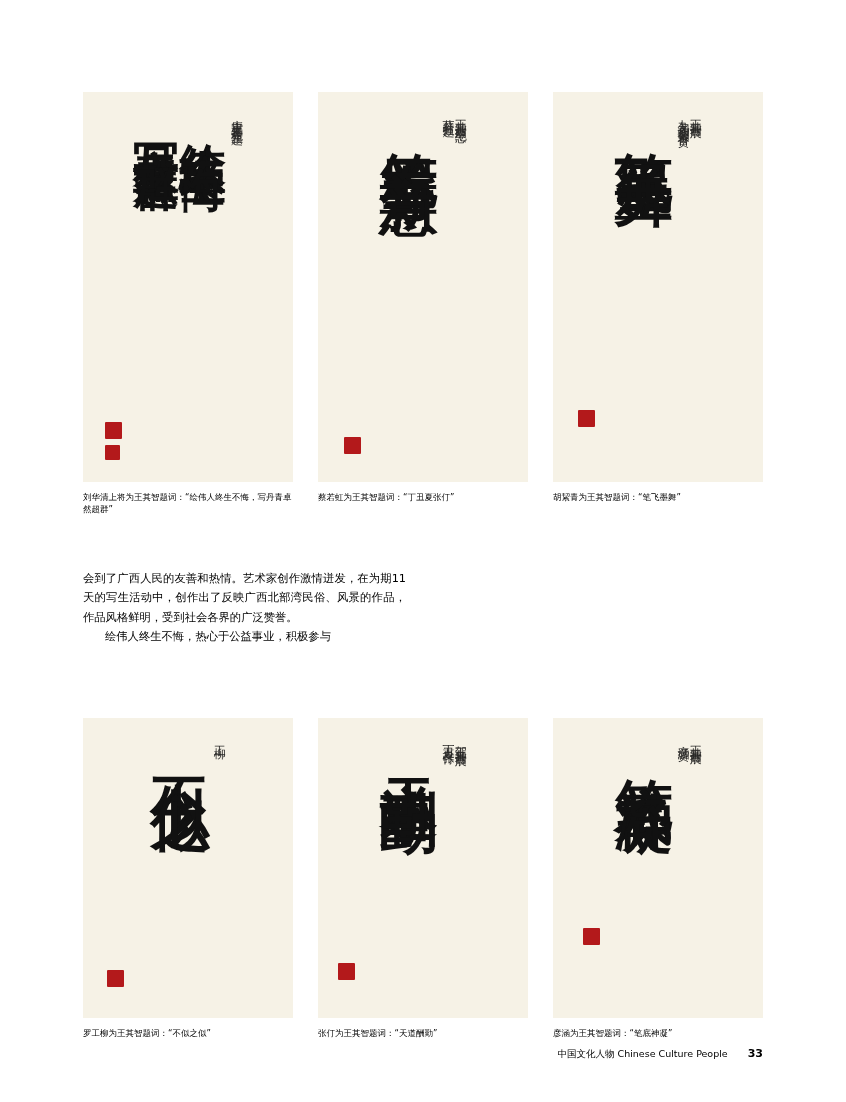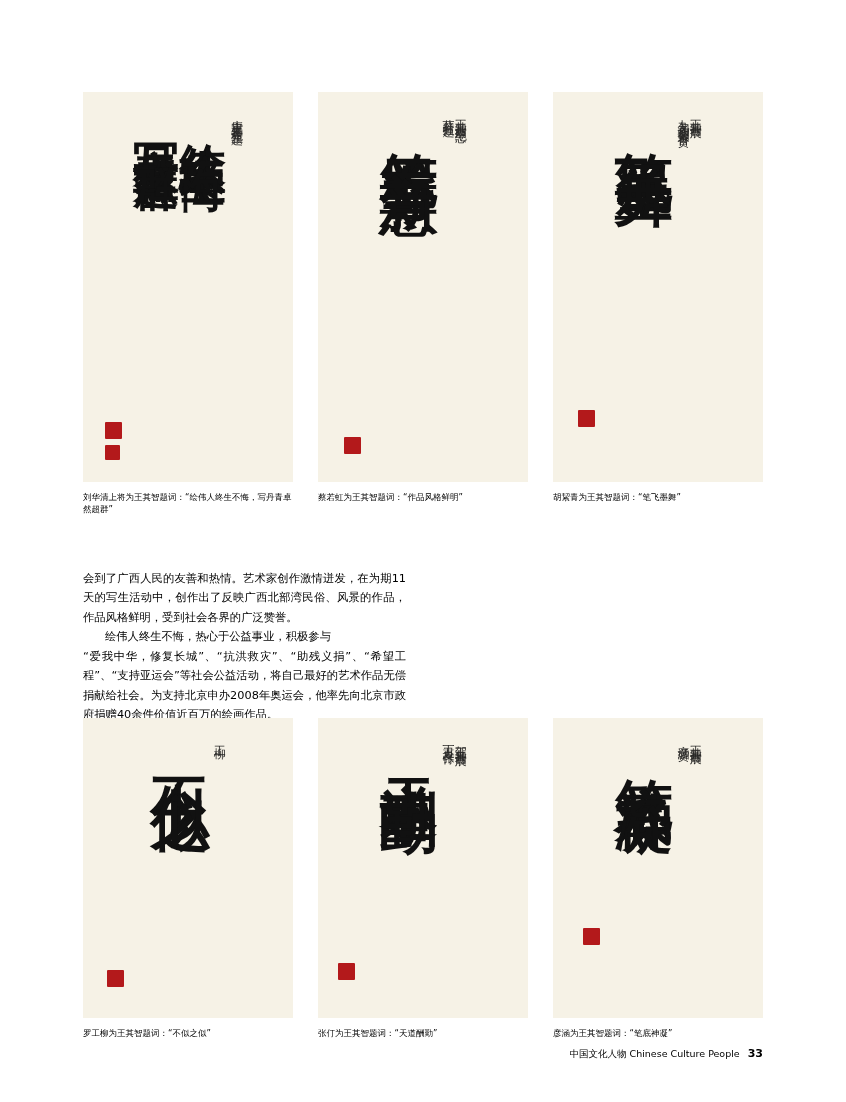--- a/index.html
+++ b/index.html
@@ -129,21 +129,21 @@
   
   .footer {
     position: absolute;
     right: 83px;
     top: 1047px;
     font-family: "DejaVu Sans", "Liberation Sans", sans-serif;
     font-size: 9.5px;
     color: #000;
     display: flex;
     align-items: baseline;
-    gap: 8px;
+    gap: 20px;
   }
   .footer .pagenum {
     font-weight: bold;
     font-size: 11px;
   }
 </style>
 </head>
 <body>
 
 <div class="page">
@@ -165,21 +165,21 @@
 
     <div class="cell">
       <div class="artwork">
         <div class="calli">
           <div class="col side-sm">王其智画展纪念
 蔡若虹题</div>
           <div class="col main-lg">笔墨有新意</div>
         </div>
         <div class="seal" style="left:26px; top:345px;"></div>
       </div>
-      <div class="caption">蔡若虹为王其智题词：“作品风格鲜明”</div>
+      <div class="caption">蔡若虹为王其智题词：“丁丑夏张仃”</div>
     </div>
 
     <div class="cell">
       <div class="artwork">
         <div class="calli">
           <div class="col side-sm">王其智画展
 九旬老人胡絜青喜贺</div>
           <div class="col main-lg">笔飞墨舞</div>
         </div>
         <div class="seal" style="left:25px; top:318px;"></div>
@@ -187,23 +187,20 @@
       <div class="caption">胡絜青为王其智题词：“笔飞墨舞”</div>
     </div>
 
   </div>
 
   <div class="bodytext">
     <div class="column">
       <p>会到了广西人民的友善和热情。艺术家创作激情迸发，在为期11天的写生活动中，创作出了反映广西北部湾民俗、风景的作品，作品风格鲜明，受到社会各界的广泛赞誉。</p>
       <p class="indent">绘伟人终生不悔，热心于公益事业，积极参与</p>
     </div>
-    <div class="column">
-      <p>“爱我中华，修复长城”、“抗洪救灾”、“助残义捐”、“希望工程”、“支持亚运会”等社会公益活动，将自己最好的艺术作品无偿捐献给社会。为支持北京申办2008年奥运会，他率先向北京市政府捐赠40余件价值近百万的绘画作品。</p>
-    </div>
   </div>
 
   <div class="grid bottom">
 
     <div class="cell">
       <div class="artwork">
         <div class="calli">
           <div class="col side-sm">工柳</div>
           <div class="col main-lg">不似之似</div>
         </div>

